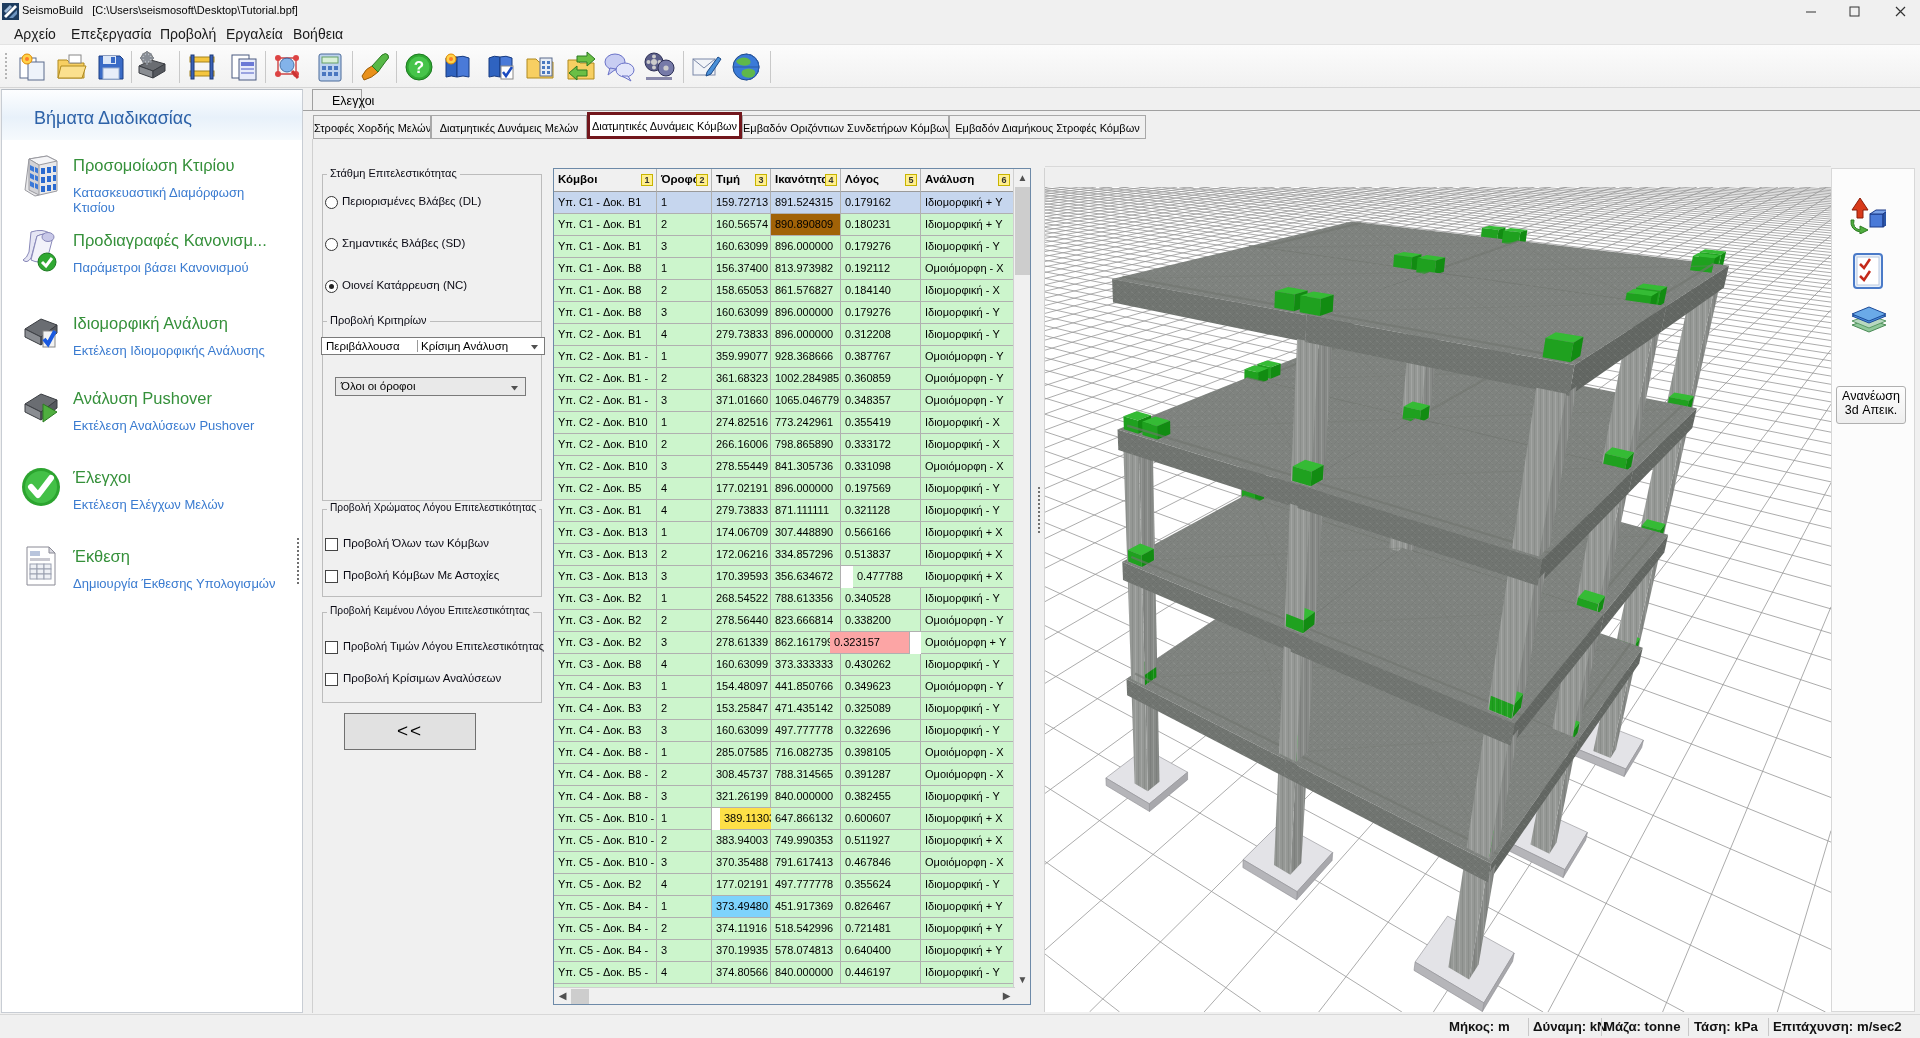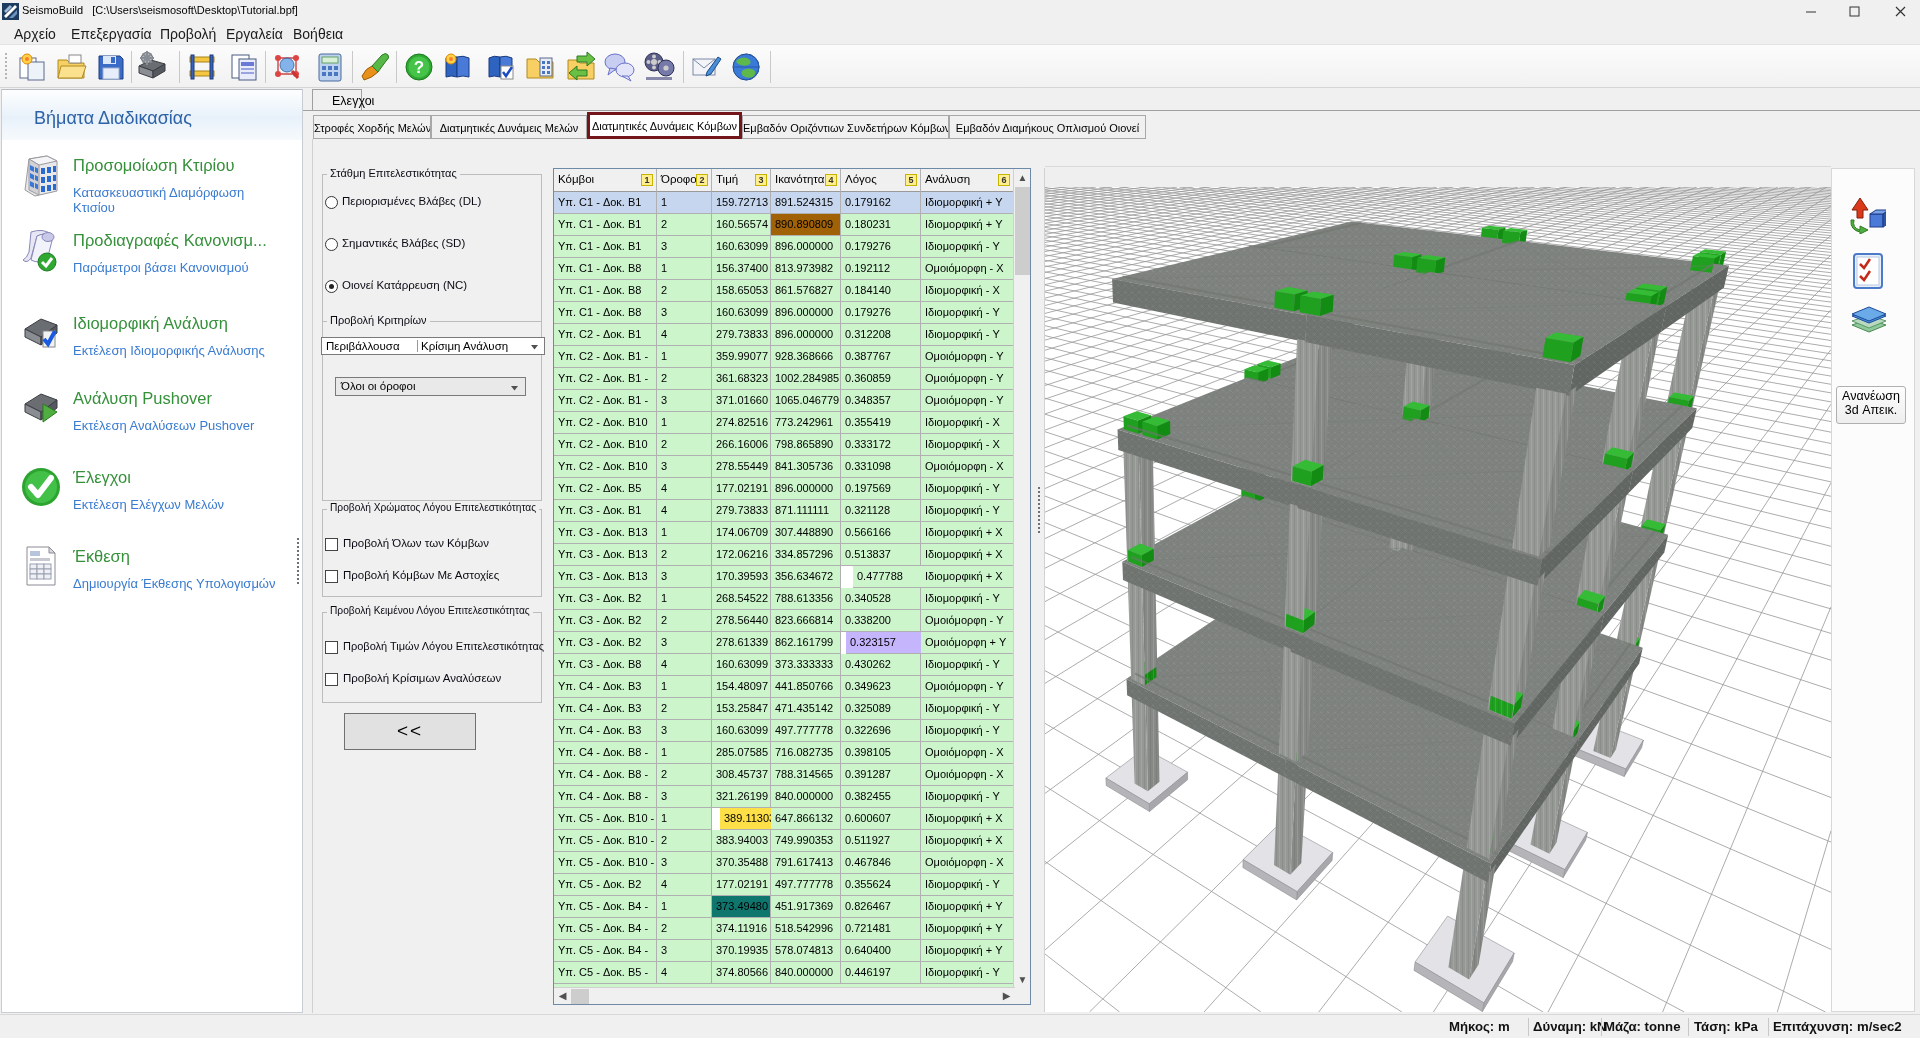--- a/index.html
+++ b/index.html
@@ -21,21 +21,21 @@
 .subtabsel{top:112px;height:27px;background:#fff;border:3px solid #72161c;font-size:11px;text-align:center;padding-top:5px;white-space:nowrap;overflow:hidden}
 .grp{position:absolute;border:1px solid #bcbcbc;background:#f0f0f0}
 .grplbl{position:absolute;top:-8px;left:4px;background:#f0f0f0;font-size:11px;padding:0 3px;color:#0a0a14;white-space:nowrap}
 .radio{position:absolute;width:13px;height:13px;border:1px solid #333;border-radius:50%;background:#fff}
 .radiodot{position:absolute;left:3px;top:3px;width:5px;height:5px;border-radius:50%;background:#222}
 .ctltext{position:absolute;font-size:11.5px;color:#0a0a14;white-space:nowrap}
 .checkbox{position:absolute;width:13px;height:13px;border:1px solid #444;background:#fff}
 .combo{position:absolute;background:#fff;border:1px solid #7a7a7a;font-size:11.5px;white-space:nowrap}
 .btn{position:absolute;background:#e1e1e1;border:1px solid #707070;text-align:center}
 .tablewrap{left:553px;top:168px;width:478px;height:837px;background:#fff;border:1px solid #6d8aa8}
-.thead{position:absolute;left:0;top:0;height:23px;background:#f0f0f0;font-size:11.5px;font-weight:normal;border-right:1px solid #b4b4b4;border-bottom:1px solid #9a9a9a;padding:4px 0 0 4px;white-space:nowrap;overflow:hidden}
+.thead{position:absolute;left:0;top:0;height:23px;background:#f0f0f0;font-size:11.5px;font-weight:bold;border-right:1px solid #b4b4b4;border-bottom:1px solid #9a9a9a;padding:4px 0 0 4px;white-space:nowrap;overflow:hidden}
 .trow{position:absolute;height:22px;font-size:12.5px;white-space:nowrap}
 .tcell{position:absolute;height:22px;border-right:1px solid #b0b0b0;border-bottom:1px solid #b0b0b0;padding:4px 0 0 4px;overflow:hidden;font-size:11px;white-space:nowrap}
 .badge{position:absolute;top:5px;width:12px;height:12px;background:#ffef8e;border:1px solid #c8b400;font-size:9px;font-weight:bold;text-align:center;line-height:11px;color:#333}
 .vscroll{position:absolute;right:0;top:0;width:17px;height:835px;background:#f0f0f0;border-left:1px solid #d0d0d0}
 .hscroll{position:absolute;left:0;bottom:0;width:461px;height:17px;background:#f0f0f0;border-top:1px solid #d0d0d0}
 .sbar-thumb{position:absolute;background:#cdcdcd}
 .arr{position:absolute;font-size:10px;color:#505050;width:17px;height:17px;text-align:center;line-height:17px}
 .rightpanel{left:1831px;top:168px;width:84px;height:844px;background:#fcfcfc;border:1px solid #d8d8d8}
 .btn3d{left:1836px;top:386px;width:70px;height:38px;background:linear-gradient(#fdfdfd,#eeeeee);border:1px solid #b0b0b0;border-radius:3px;font-size:12.5px;text-align:center;padding-top:2px}
 .statusbar{left:0;top:1014px;width:1920px;height:24px;background:#f0f0f0;border-top:1px solid #d8d8d8;font-size:13.2px;font-weight:600;color:#111}
@@ -321,21 +321,21 @@
       <rect x="2" y="40" width="2" height="2"></rect>
       <rect x="2" y="44" width="2" height="2"></rect>
     </g>
   </svg>
 <div class="abs tabEl">Ελεγχοι</div>
 <div class="abs tabline"></div>
 <div class="abs subtab" style="left:313px;width:118px">Στροφές Χορδής Μελών</div>
 <div class="abs subtab" style="left:431px;width:156px">Διατμητικές Δυνάμεις Μελών</div>
 <div class="abs subtabsel" style="left:587px;width:155px">Διατμητικές Δυνάμεις Κόμβων</div>
 <div class="abs subtab" style="left:742px;width:207px">Εμβαδόν Οριζόντιων Συνδετήρων Κόμβων</div>
-<div class="abs subtab" style="left:949px;width:197px">Εμβαδόν Διαμήκους Οπλισμού Οιονεί</div>
+<div class="abs subtab" style="left:949px;width:197px">Εμβαδόν Διαμήκους Στροφές Κόμβων</div>
 <div class="abs" style="left:312px;top:139px;width:240px;height:874px;background:#f0f0f0;border-left:1px solid #d0d0d0"></div>
 <div class="abs grp" style="left:322px;top:174px;width:220px;height:221px">
     <div class="grplbl">Στάθμη Επιτελεστικότητας</div>
   </div>
 <div class="radio" style="left:325px;top:196px"></div>
 <div class="ctltext" style="left:342px;top:195px">Περιορισμένες Βλάβες (DL)</div>
 <div class="radio" style="left:325px;top:238px"></div>
 <div class="ctltext" style="left:342px;top:237px">Σημαντικές Βλάβες (SD)</div>
 <div class="radio" style="left:325px;top:280px">
     <div class="radiodot"></div>
@@ -543,21 +543,21 @@
       <div class="tcell" style="left:158px;width:59px;background:#ccf5cc">278.56440</div>
       <div class="tcell" style="left:217px;width:70px;background:#ccf5cc">823.666814</div>
       <div class="tcell" style="left:287px;width:80px;background:#ccf5cc">0.338200</div>
       <div class="tcell" style="left:367px;width:93px;background:#ccf5cc">Ομοιόμορφη - Y</div>
     </div>
     <div class="trow" style="left:0;top:463px;width:460px">
       <div class="tcell" style="left:0px;width:103px;background:#ccf5cc">Υπ. C3 - Δοκ. B2</div>
       <div class="tcell" style="left:103px;width:55px;background:#ccf5cc">3</div>
       <div class="tcell" style="left:158px;width:59px;background:#ccf5cc">278.61339</div>
       <div class="tcell" style="left:217px;width:70px;background:#ccf5cc">862.161799</div>
-      <div class="tcell" style="left:292px;width:80px;background:#c4b5fd">0.323157</div>
+      <div class="tcell" style="left:276px;width:80px;background:#fca5a5">0.323157</div>
       <div class="tcell" style="left:367px;width:93px;background:#ccf5cc">Ομοιόμορφη + Y</div>
     </div>
     <div class="trow" style="left:0;top:485px;width:460px">
       <div class="tcell" style="left:0px;width:103px;background:#ccf5cc">Υπ. C3 - Δοκ. B8</div>
       <div class="tcell" style="left:103px;width:55px;background:#ccf5cc">4</div>
       <div class="tcell" style="left:158px;width:59px;background:#ccf5cc">160.63099</div>
       <div class="tcell" style="left:217px;width:70px;background:#ccf5cc">373.333333</div>
       <div class="tcell" style="left:287px;width:80px;background:#ccf5cc">0.430262</div>
       <div class="tcell" style="left:367px;width:93px;background:#ccf5cc">Ιδιομορφική - Y</div>
     </div>
@@ -637,21 +637,21 @@
       <div class="tcell" style="left:0px;width:103px;background:#ccf5cc">Υπ. C5 - Δοκ. B2</div>
       <div class="tcell" style="left:103px;width:55px;background:#ccf5cc">4</div>
       <div class="tcell" style="left:158px;width:59px;background:#ccf5cc">177.02191</div>
       <div class="tcell" style="left:217px;width:70px;background:#ccf5cc">497.777778</div>
       <div class="tcell" style="left:287px;width:80px;background:#ccf5cc">0.355624</div>
       <div class="tcell" style="left:367px;width:93px;background:#ccf5cc">Ιδιομορφική - Y</div>
     </div>
     <div class="trow" style="left:0;top:727px;width:460px">
       <div class="tcell" style="left:0px;width:103px;background:#ccf5cc">Υπ. C5 - Δοκ. B4 -</div>
       <div class="tcell" style="left:103px;width:55px;background:#ccf5cc">1</div>
-      <div class="tcell" style="left:158px;width:59px;background:#0f766e">373.49480</div>
+      <div class="tcell" style="left:158px;width:59px;background:#7dd3fc">373.49480</div>
       <div class="tcell" style="left:217px;width:70px;background:#ccf5cc">451.917369</div>
       <div class="tcell" style="left:287px;width:80px;background:#ccf5cc">0.826467</div>
       <div class="tcell" style="left:367px;width:93px;background:#ccf5cc">Ιδιομορφική + Y</div>
     </div>
     <div class="trow" style="left:0;top:749px;width:460px">
       <div class="tcell" style="left:0px;width:103px;background:#ccf5cc">Υπ. C5 - Δοκ. B4 -</div>
       <div class="tcell" style="left:103px;width:55px;background:#ccf5cc">2</div>
       <div class="tcell" style="left:158px;width:59px;background:#ccf5cc">374.11916</div>
       <div class="tcell" style="left:217px;width:70px;background:#ccf5cc">518.542996</div>
       <div class="tcell" style="left:287px;width:80px;background:#ccf5cc">0.721481</div>

